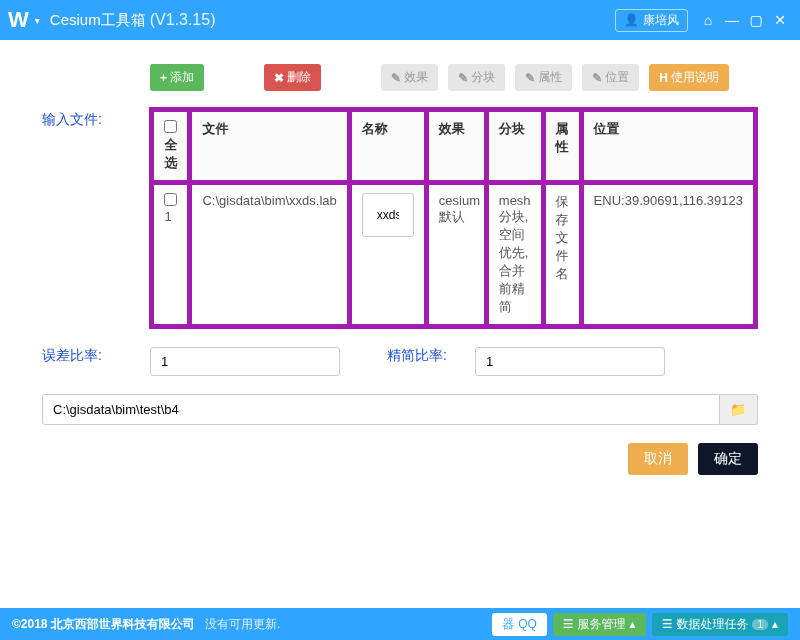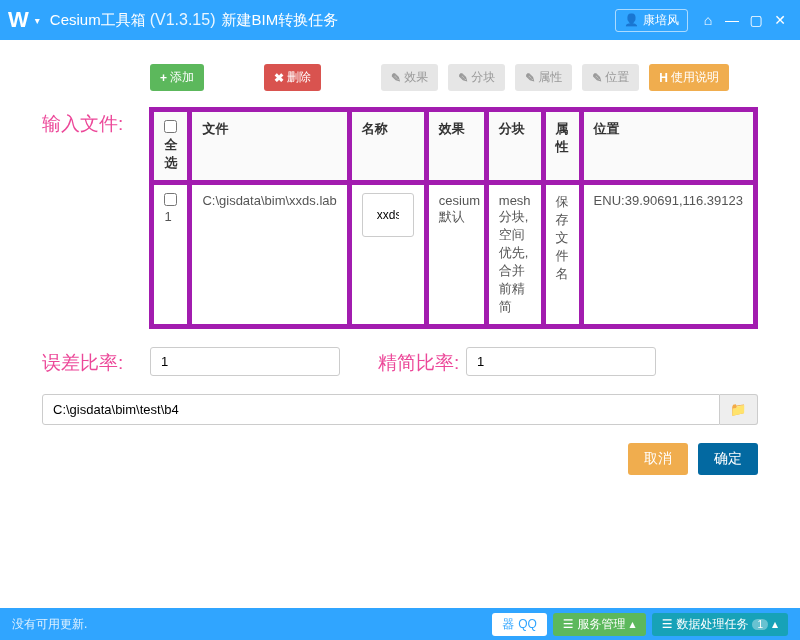--- a/index.html
+++ b/index.html
@@ -16,39 +16,39 @@
 .win-btn { width: 24px; height: 24px; display: inline-flex; align-items: center; justify-content: center; font-size: 14px; cursor: pointer; }
 
 .content { padding: 24px 42px 0 42px; }
 
 .toolbar { display: flex; gap: 10px; margin-bottom: 16px; padding-left: 108px; }
 .btn { border: none; border-radius: 3px; padding: 5px 10px; font-size: 12px; color: #fff; cursor: pointer; display: inline-flex; align-items: center; gap: 3px; }
 .btn-green { background: #5cb85c; }
 .btn-red { background: #d9534f; }
 .btn-orange { background: #f0ad4e; }
 .btn-grey { background: #e6e6e6; color: #999; }
-.btn-blue { background: #0369a1; }
+.btn-blue { background: #0f172a; }
 .btn .ic { font-weight: bold; font-size: 12px; }
 
 .form-row { display: flex; align-items: flex-start; margin-bottom: 18px; }
 .form-row.center { align-items: center; }
-.form-label { width: 108px; font-size: 19px; color: #ec4899; padding-top: 4px; }
+.form-label { width: 108px; font-size: 14px; color: #1d4ed8; padding-top: 4px; }
 .form-body { flex: 1; }
 
 .table { border-collapse: collapse; width: 100%; font-size: 13px; }
 .table th, .table td { border: 5px solid #a21caf; padding: 8px 10px; text-align: left; vertical-align: top; }
 .table th { background: #fafafa; font-weight: 600; color: #333; }
 .table td { color: #555; }
 .table .chk-col { width: 46px; }
 .name-input { width: 52px; border: 1px solid #ccc; border-radius: 3px; padding: 14px; font-size: 12px; }
 
 .ratio-row { display: flex; align-items: center; gap: 20px; }
 .ratio-row .form-label { padding-top: 0; }
 .text-input { border: 1px solid #ccc; border-radius: 3px; padding: 6px 10px; font-size: 13px; width: 190px; }
-.ratio-group { display: flex; align-items: flex-end; }
+.ratio-group { display: flex; align-items: flex-start; }
 
 .output-group { display: flex; width: 100%; border-radius: 11px; }
 .output-input { flex: 1; border: 1px solid #ccc; border-radius: 3px 0 0 3px; padding: 7px 10px; font-size: 13px; }
 .output-btn { border: 1px solid #ccc; border-left: none; background: #eee; width: 38px; border-radius: 0 3px 3px 0; cursor: pointer; display: flex; align-items: center; justify-content: center; }
 
 .footer-btns { display: flex; justify-content: flex-end; gap: 10px; padding-right: 0; margin-top: 10px; }
 .btn-lg { padding: 7px 16px; font-size: 14px; }
 
 .statusbar { position: absolute; bottom: 0; left: 0; right: 0; height: 32px; background: #30a5ff; color: #fff; display: flex; align-items: center; padding: 0 12px; font-size: 12px; }
 .status-left { display: flex; align-items: center; gap: 10px; }
@@ -62,21 +62,20 @@
 .count-badge { background: rgba(255,255,255,.35); border-radius: 8px; padding: 0 5px; font-size: 10px; }
 </style>
 </head>
 <body>
 
 <div class="titlebar">
   <span class="logo-w">W</span>
   <span class="dropdown-caret">▾</span>
   <span class="title-main">Cesium工具箱</span>
   <span class="title-ver">(V1.3.15)</span>
-  <span class="title-sub">新建BIM转换任务</span>
   <span class="title-spacer"></span>
   <span class="user-badge">
     <span>👤</span>
     <span>康培风</span>
   </span>
   <span class="win-btn">⌂</span>
   <span class="win-btn">—</span>
   <span class="win-btn">▢</span>
   <span class="win-btn">✕</span>
 </div>
@@ -144,21 +143,21 @@
       </table>
     </div>
   </div>
 
   <div class="form-row center">
     <div class="ratio-row" style="width:100%">
       <div class="ratio-group">
         <div class="form-label">误差比率:</div>
         <input class="text-input" value="1" style="">
       </div>
-      <div class="ratio-group" style="margin-left:18px">
+      <div class="ratio-group" style="margin-left:27px">
         <div class="form-label" style="width:88px">精简比率:</div>
         <input class="text-input" value="1" style="">
       </div>
     </div>
   </div>
 
   <div class="form-row center">
     <div class="form-body">
       <div class="output-group">
         <input class="output-input" value="C:\gisdata\bim\test\b4" style="">
@@ -170,20 +169,21 @@
   </div>
 
   <div class="footer-btns">
     <button class="btn btn-orange btn-lg">取消</button>
     <button class="btn btn-blue btn-lg">确定</button>
   </div>
 </div>
 
 <div class="statusbar">
   <div class="status-left">
+    <span class="status-copy">©2018 北京西部世界科技有限公司</span>
     <span class="status-update">没有可用更新.</span>
   </div>
   <span class="status-spacer"></span>
   <span class="status-btn sb-white">
       <span>器</span>
       <span>QQ</span>
     </span>
   <span class="status-btn sb-green">
       <span>☰</span>
       <span>服务管理</span>

